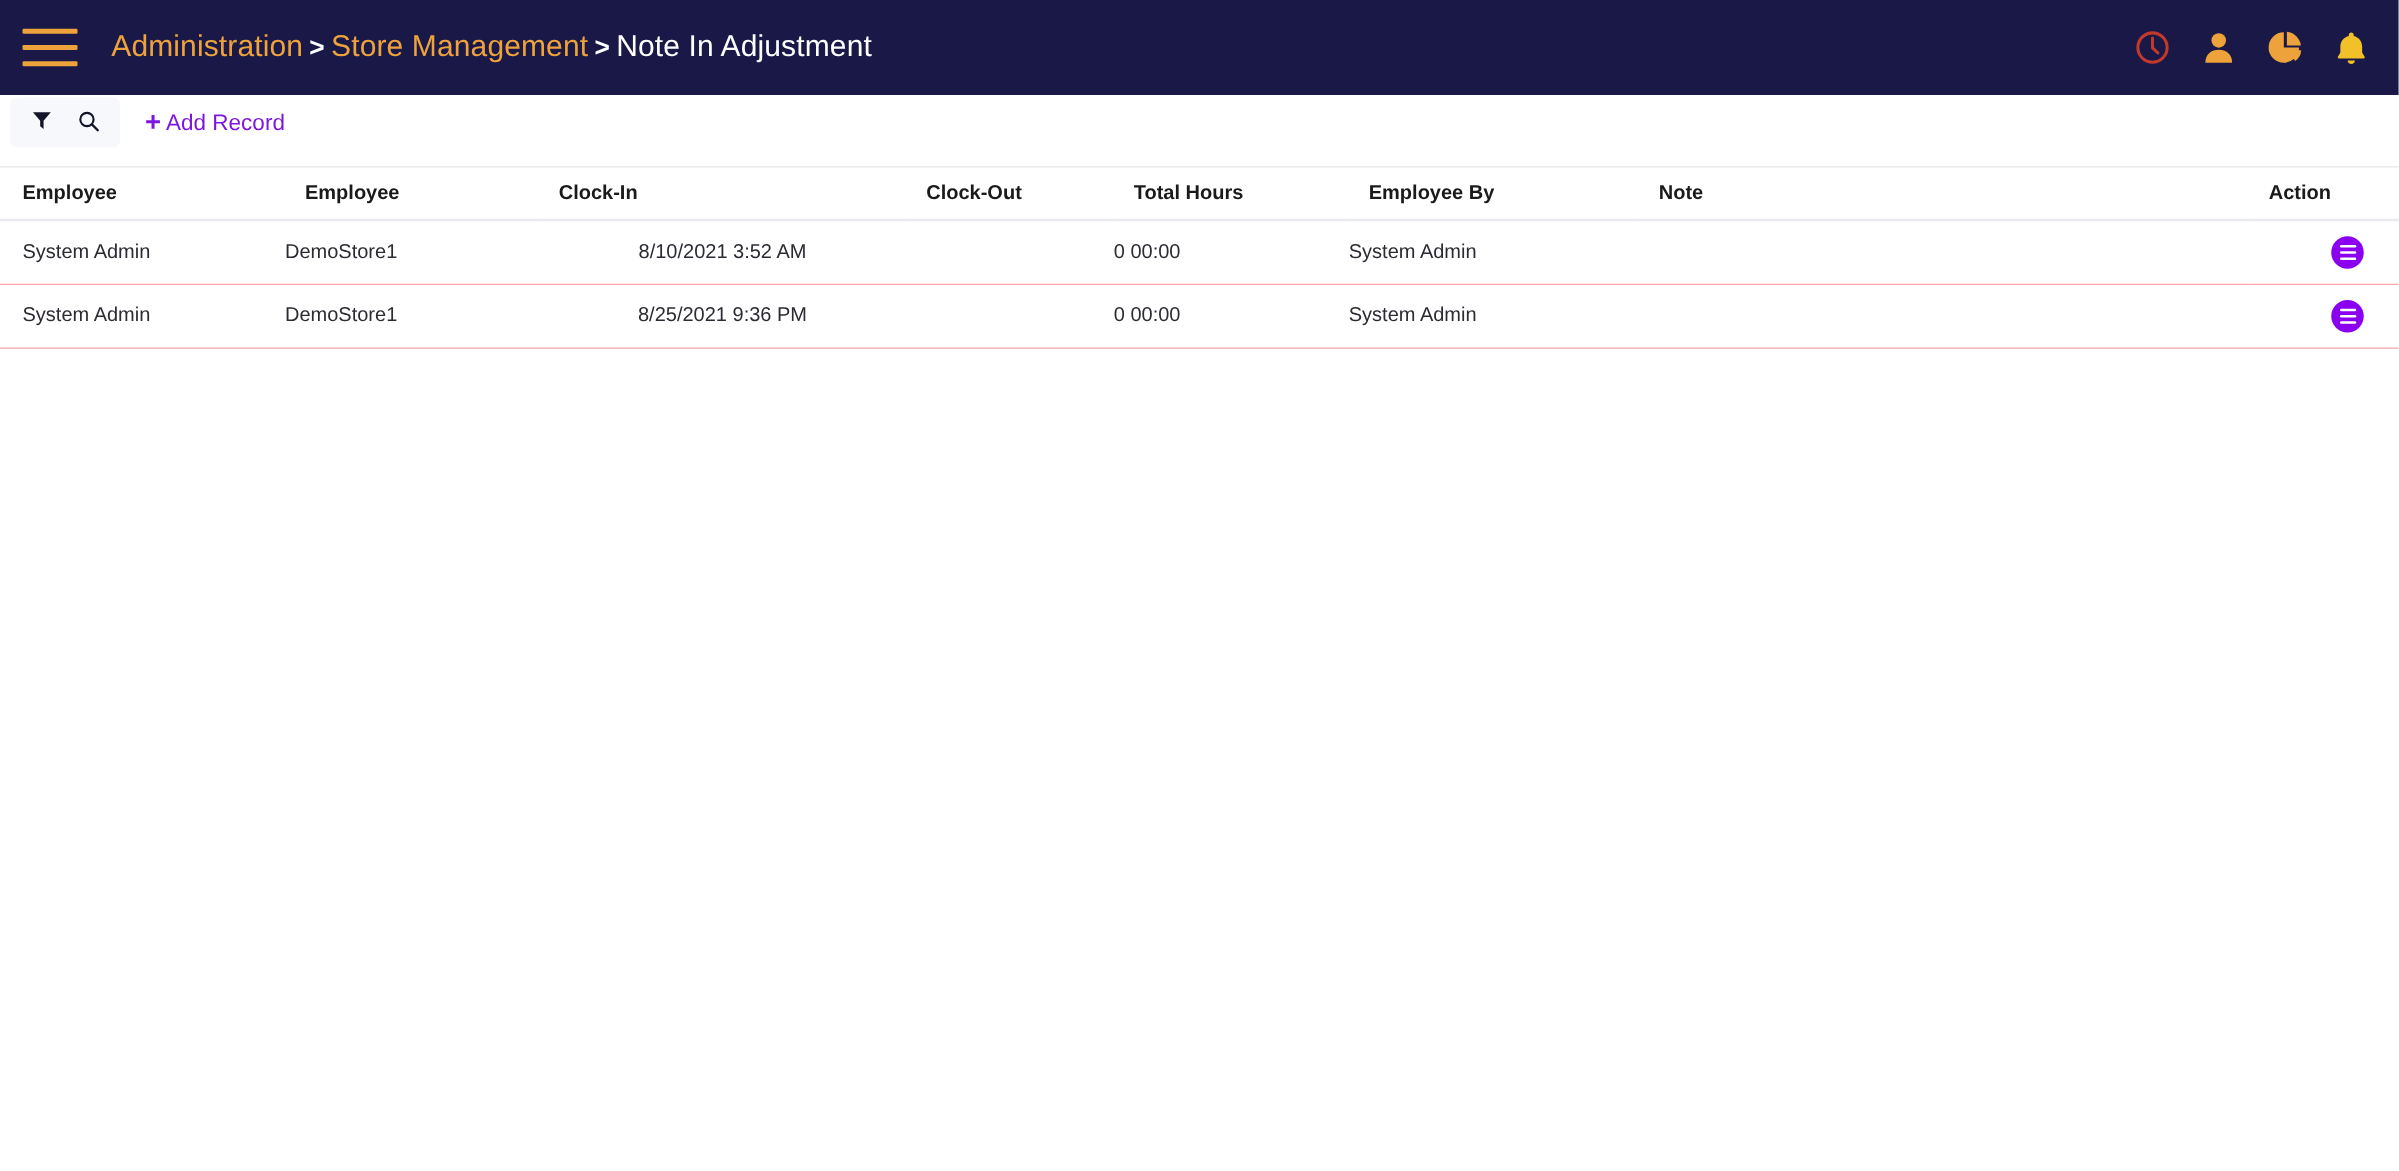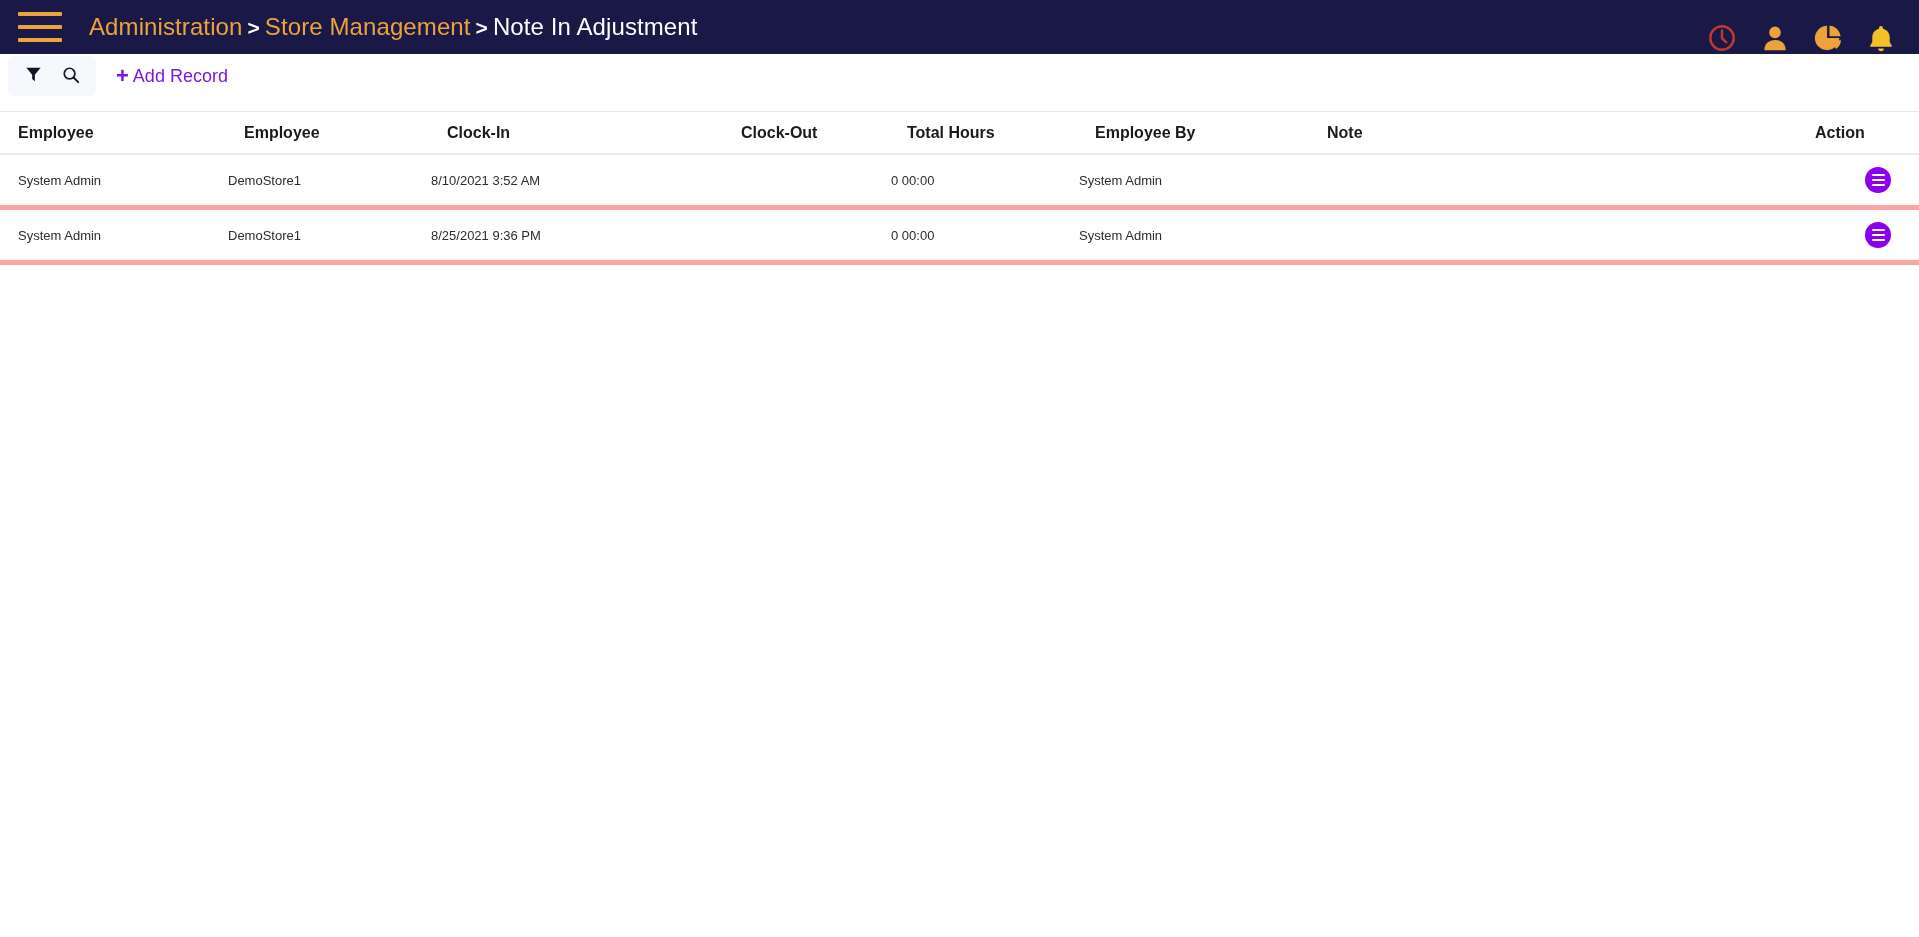--- a/index.html
+++ b/index.html
@@ -9,21 +9,21 @@
     padding: 0;
     width: 1919px;
     height: 937px;
     background: #ffffff;
     font-family: "Liberation Sans", sans-serif;
     overflow: hidden;
   }
 
   
   .topbar {
-    height: 54px;
+    height: 76px;
     background: #191847;
     display: flex;
     align-items: center;
     padding: 0 22px 0 18px;
     position: relative;
   }
   .hamburger {
     width: 44px;
     height: 30px;
     display: flex;
@@ -144,30 +144,30 @@
   table.grid th {
     text-align: left;
     font-size: 16px;
     font-weight: 700;
     color: #1a1a1a;
     padding: 12px 0 11px 16px;
     border-bottom: 2px solid #e9e9ed;
     white-space: nowrap;
   }
   table.grid td {
-    font-size: 13px;
+    font-size: 16px;
     font-weight: 400;
     color: #2b2b33;
     padding: 12px 0 12px 0;
-    border-bottom: 5px solid #fca5a5;
+    border-bottom: 1px solid #fca5a5;
     white-space: nowrap;
   }
   .col-employee   { width: 228px; padding-left: 18px !important; }
   .col-location   { width: 203px; }
-  .col-clockin    { width: 294px; }
+  .col-clockin    { width: 294px; text-align: center; }
   .col-clockout   { width: 166px; }
   .col-total      { width: 188px; }
   .col-adjusted   { width: 232px; }
   .col-note       { width: auto; }
   .col-action     { width: 120px; text-align: right; padding-right: 28px !important; }
 
   .action-btn {
     width: 26px;
     height: 26px;
     border-radius: 50%;

